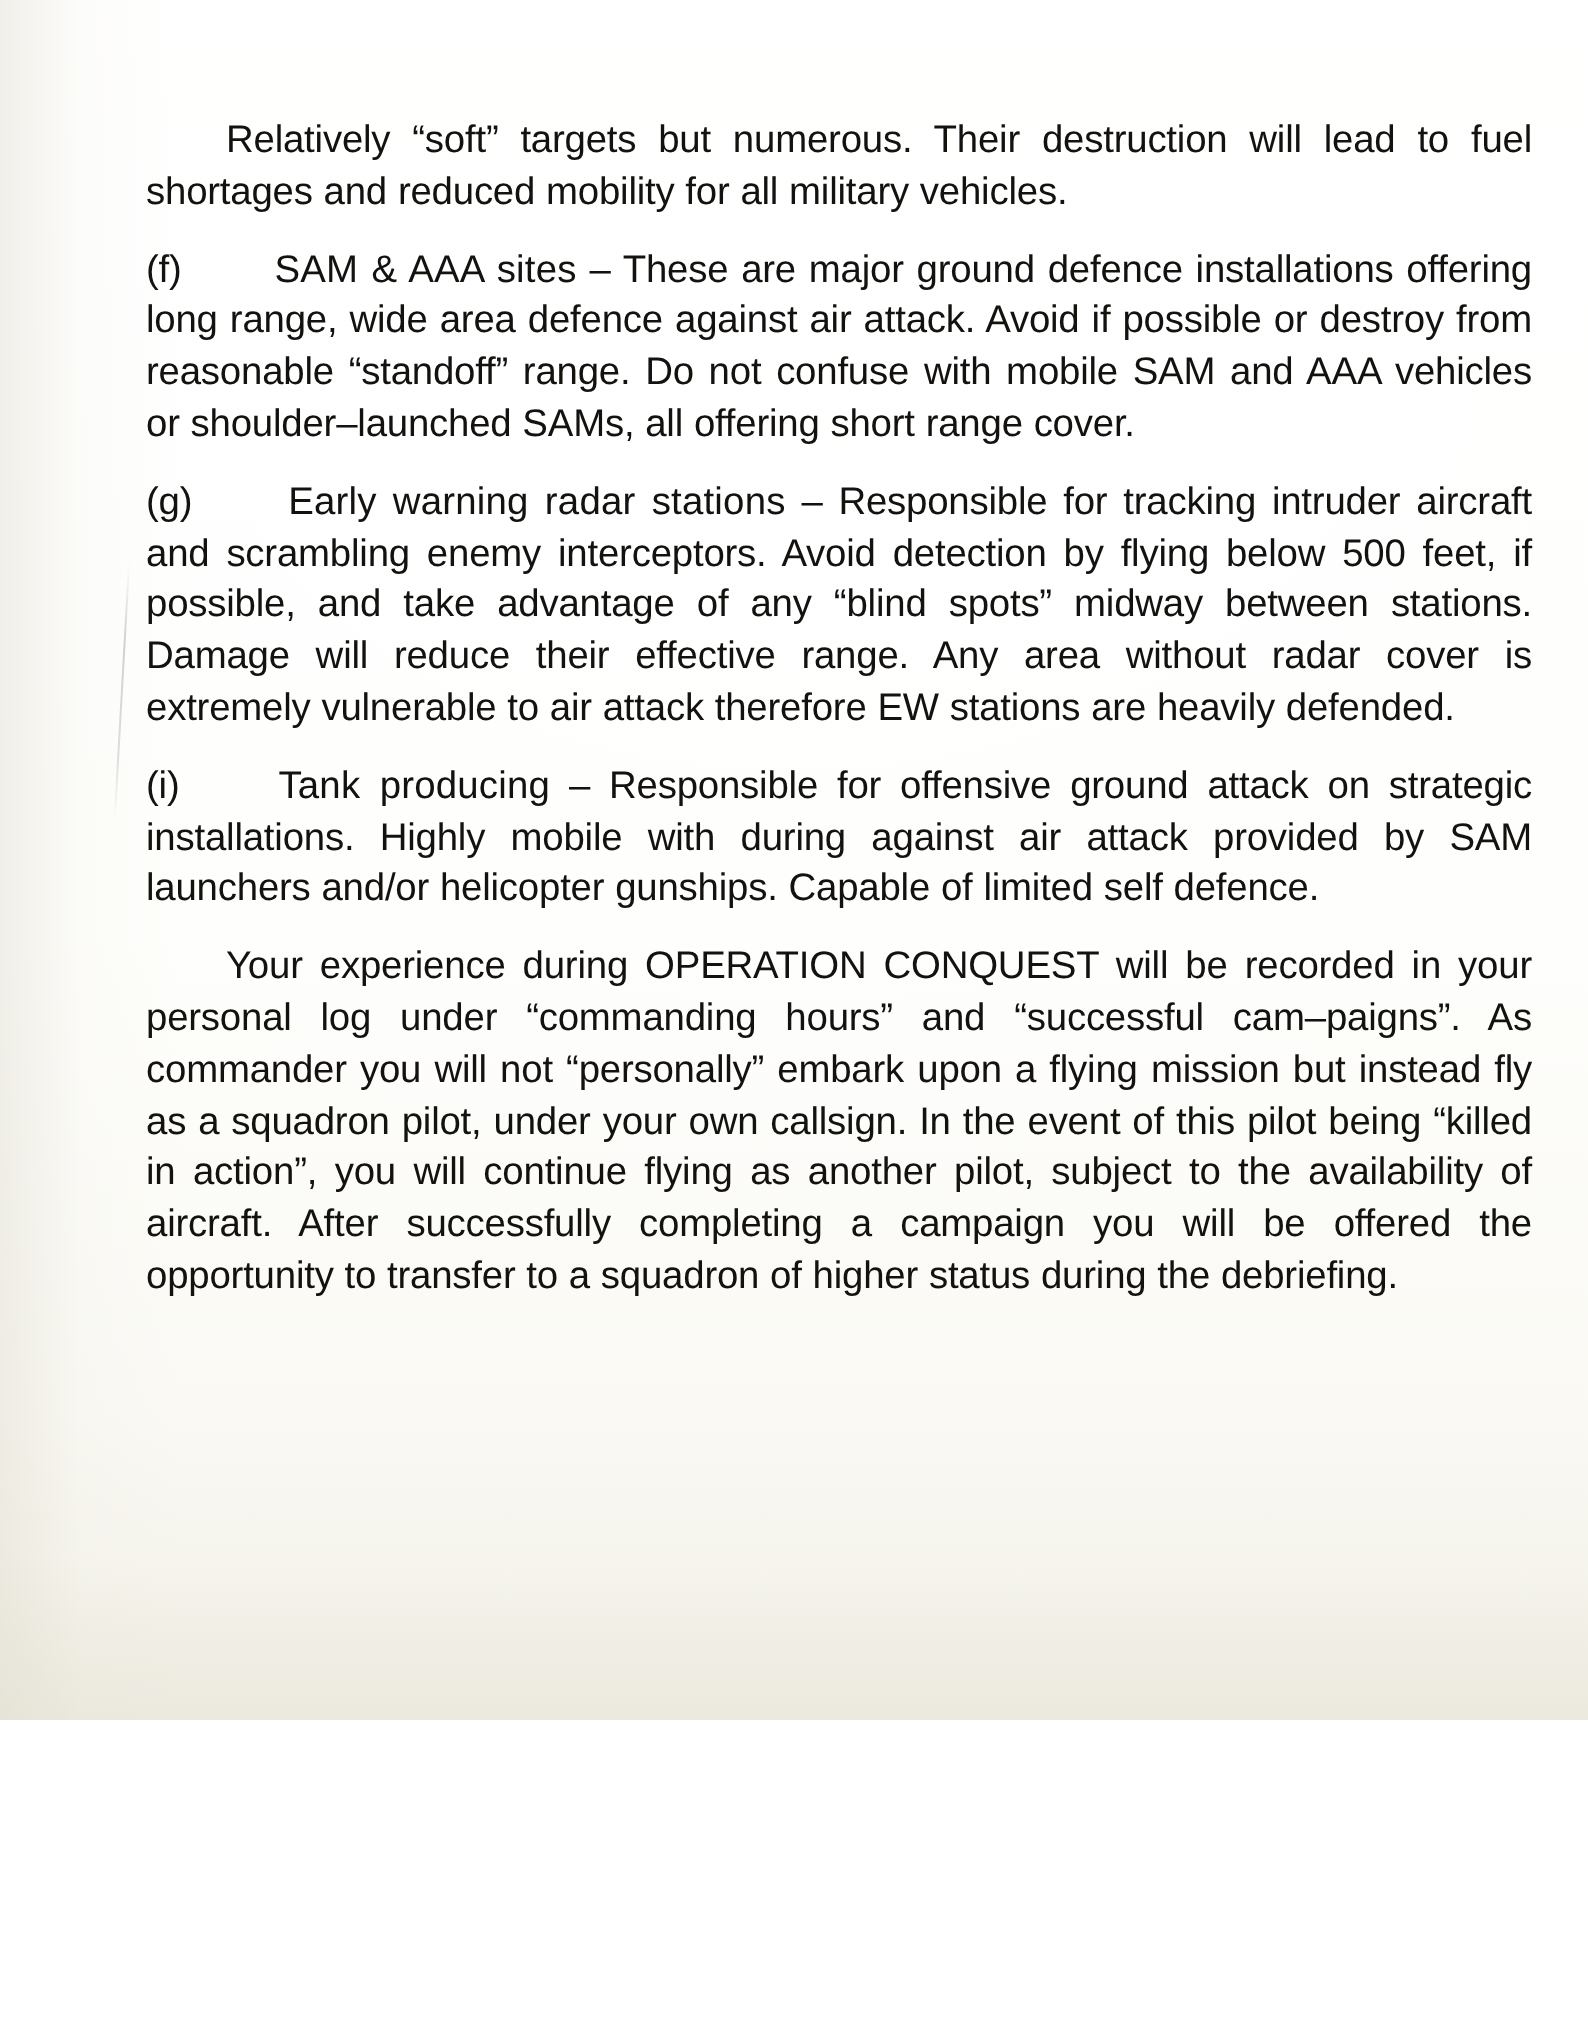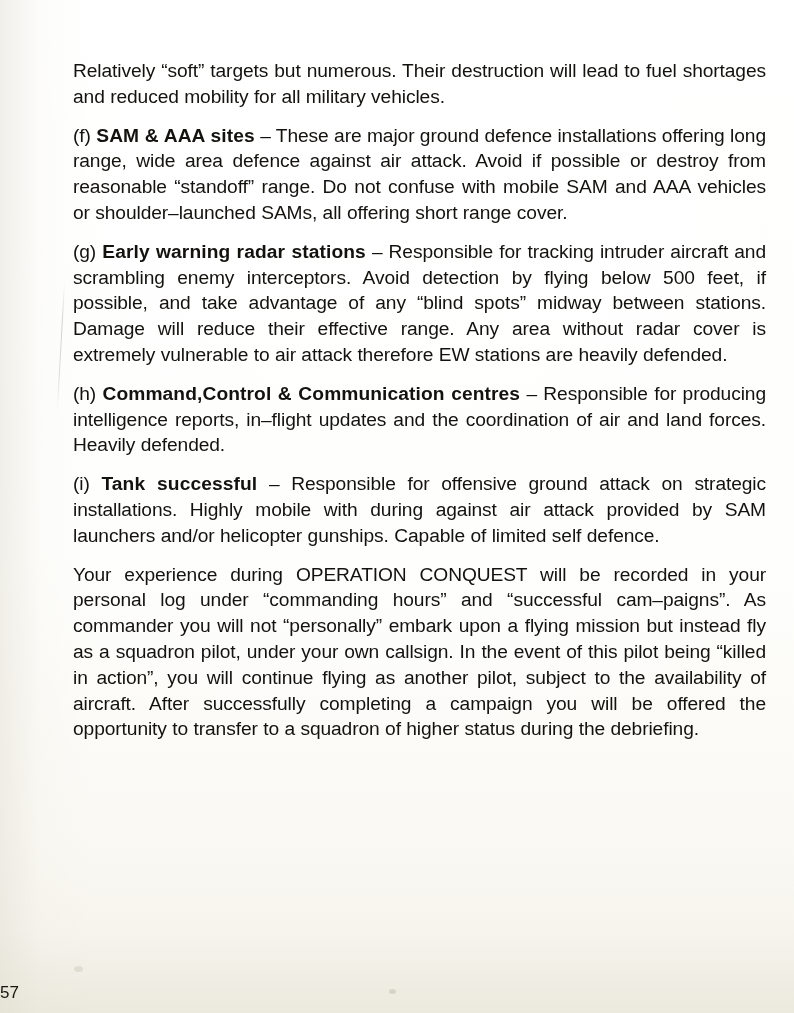--- a/index.html
+++ b/index.html
@@ -6,21 +6,21 @@
     margin: 0;
     padding: 0;
     background: #ffffff;
   }
   body {
     font-family: "Liberation Sans", "DejaVu Sans", sans-serif;
   }
   .page {
     position: relative;
     width: 794px;
-    height: 1013px;
+    height: 860px;
     margin: 0 auto;
     background: #fdfdfb;
     overflow: hidden;
   }
   
   .paper-tone {
     position: absolute;
     inset: 0;
     background:
       radial-gradient(ellipse 120% 80% at 50% 20%, rgba(255,255,255,0.9) 0%, rgba(255,255,255,0) 70%),
@@ -69,21 +69,21 @@
     line-height: 25.8px;
     text-align: justify;
     text-justify: inter-word;
     color: #14120f;
     letter-spacing: -0.1px;
     word-spacing: 0.2px;
     -webkit-font-smoothing: antialiased;
   }
   p.para:last-child { margin-bottom: 12px; }
   .lbl { font-weight: normal; }
-  .hd { font-weight: bold; letter-spacing: 0.1px; }
+  .hd { font-weight: normal; letter-spacing: 0.1px; margin-left: 40px; }
 
   .page-number {
     position: absolute;
     left: 0;
     top: 982px;
     width: 794px;
     text-align: left;
     font-size: 17px;
     line-height: 22px;
     color: #17150f;
@@ -102,23 +102,22 @@
   <div class="scan-speck" style="left:74px; top:966px; width:9px; height:6px; background:rgba(205,200,185,0.45);"></div>
 
   <div class="content">
 
     <p class="para"><span class="lbl"></span><span class="hd"></span><span>Relatively “soft” targets but numerous. Their destruction  will lead to fuel shortages and reduced mobility for all  military vehicles.</span></p>
 
     <p class="para"><span class="lbl">(f) </span><span class="hd">SAM &amp; AAA sites</span><span> – These are major ground defence installations offering   long range, wide area defence against air attack. Avoid   if possible or destroy from reasonable “standoff” range.  Do not confuse with mobile SAM and AAA vehicles or   shoulder–launched SAMs, all offering short range cover.</span></p>
 
     <p class="para"><span class="lbl">(g) </span><span class="hd">Early warning radar stations</span><span> – Responsible for tracking intruder aircraft  and scrambling enemy interceptors. Avoid detection by  flying below 500 feet, if possible, and take advantage of  any “blind spots” midway between stations. Damage will  reduce their effective range. Any area without radar  cover is extremely vulnerable to air attack therefore EW stations are heavily defended.</span></p>
 
-    <p class="para"><span class="lbl">(h) </span><span class="hd">Command,Control &amp; Communication centres</span><span> – Responsible for producing  intelligence reports, in–flight updates and the coordination  of air and land forces. Heavily defended.</span></p>
 
-    <p class="para"><span class="lbl">(i) </span><span class="hd">Tank successful</span><span> – Responsible for offensive ground attack on strategic   installations. Highly mobile with during against   air attack provided by SAM launchers and/or helicopter   gunships. Capable of limited self defence.</span></p>
+    <p class="para"><span class="lbl">(i) </span><span class="hd">Tank producing</span><span> – Responsible for offensive ground attack on strategic   installations. Highly mobile with during against   air attack provided by SAM launchers and/or helicopter   gunships. Capable of limited self defence.</span></p>
 
 
     <p class="para"><span class="lbl"></span><span class="hd"></span><span>Your experience during OPERATION CONQUEST will be recorded in your personal log under “commanding hours” and “successful cam–paigns”. As commander you will not “personally” embark upon a flying mission but instead fly as a squadron pilot, under your own callsign. In the event of this pilot being “killed in action”, you will continue flying as another pilot, subject to the availability of aircraft. After successfully completing a campaign you will be offered the opportunity to transfer to a squadron of higher status during the debriefing.</span></p>
 
   </div>
 
   <div class="page-number">57</div>
 
 </div>
 

